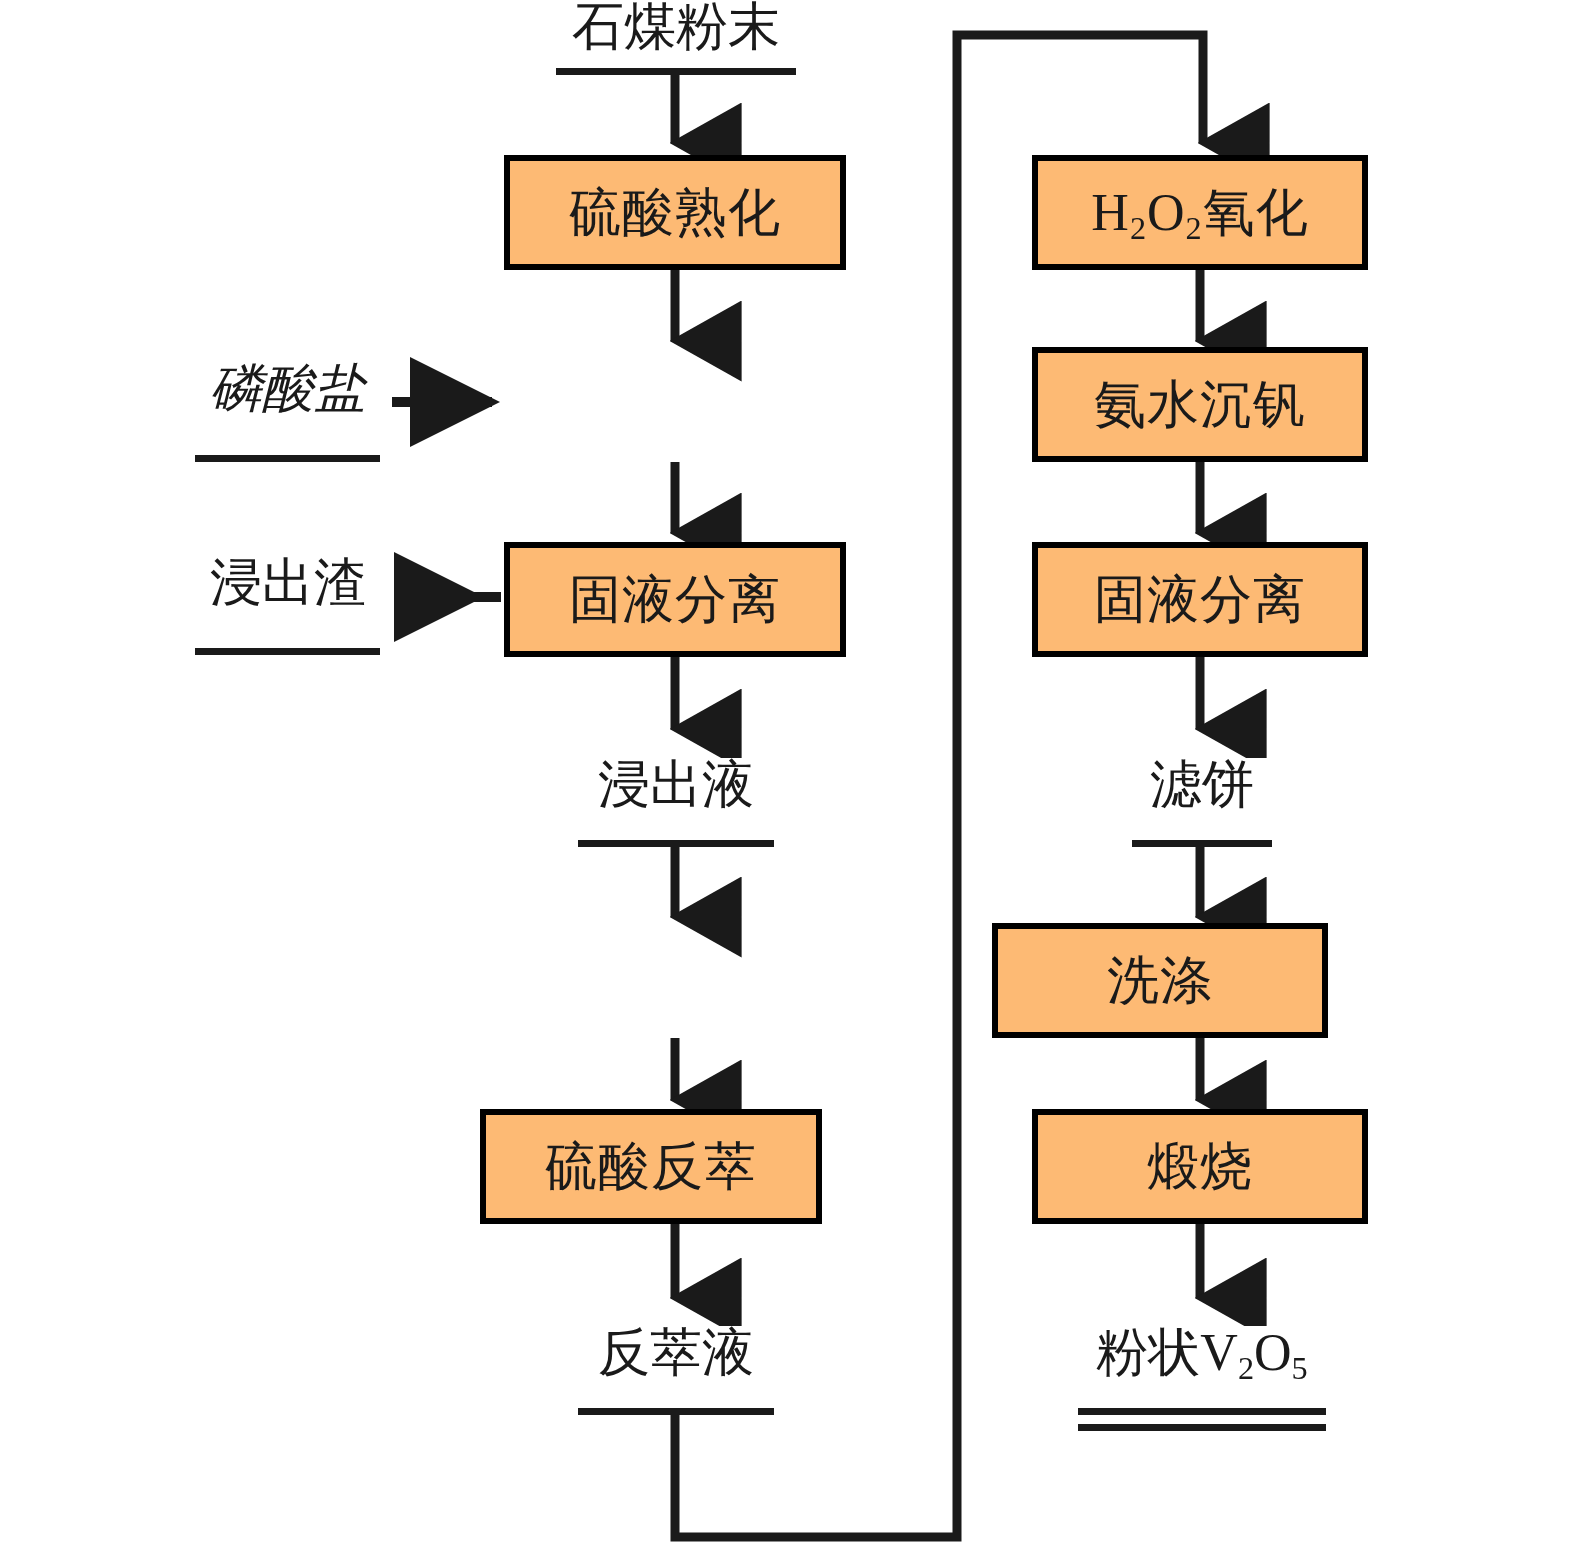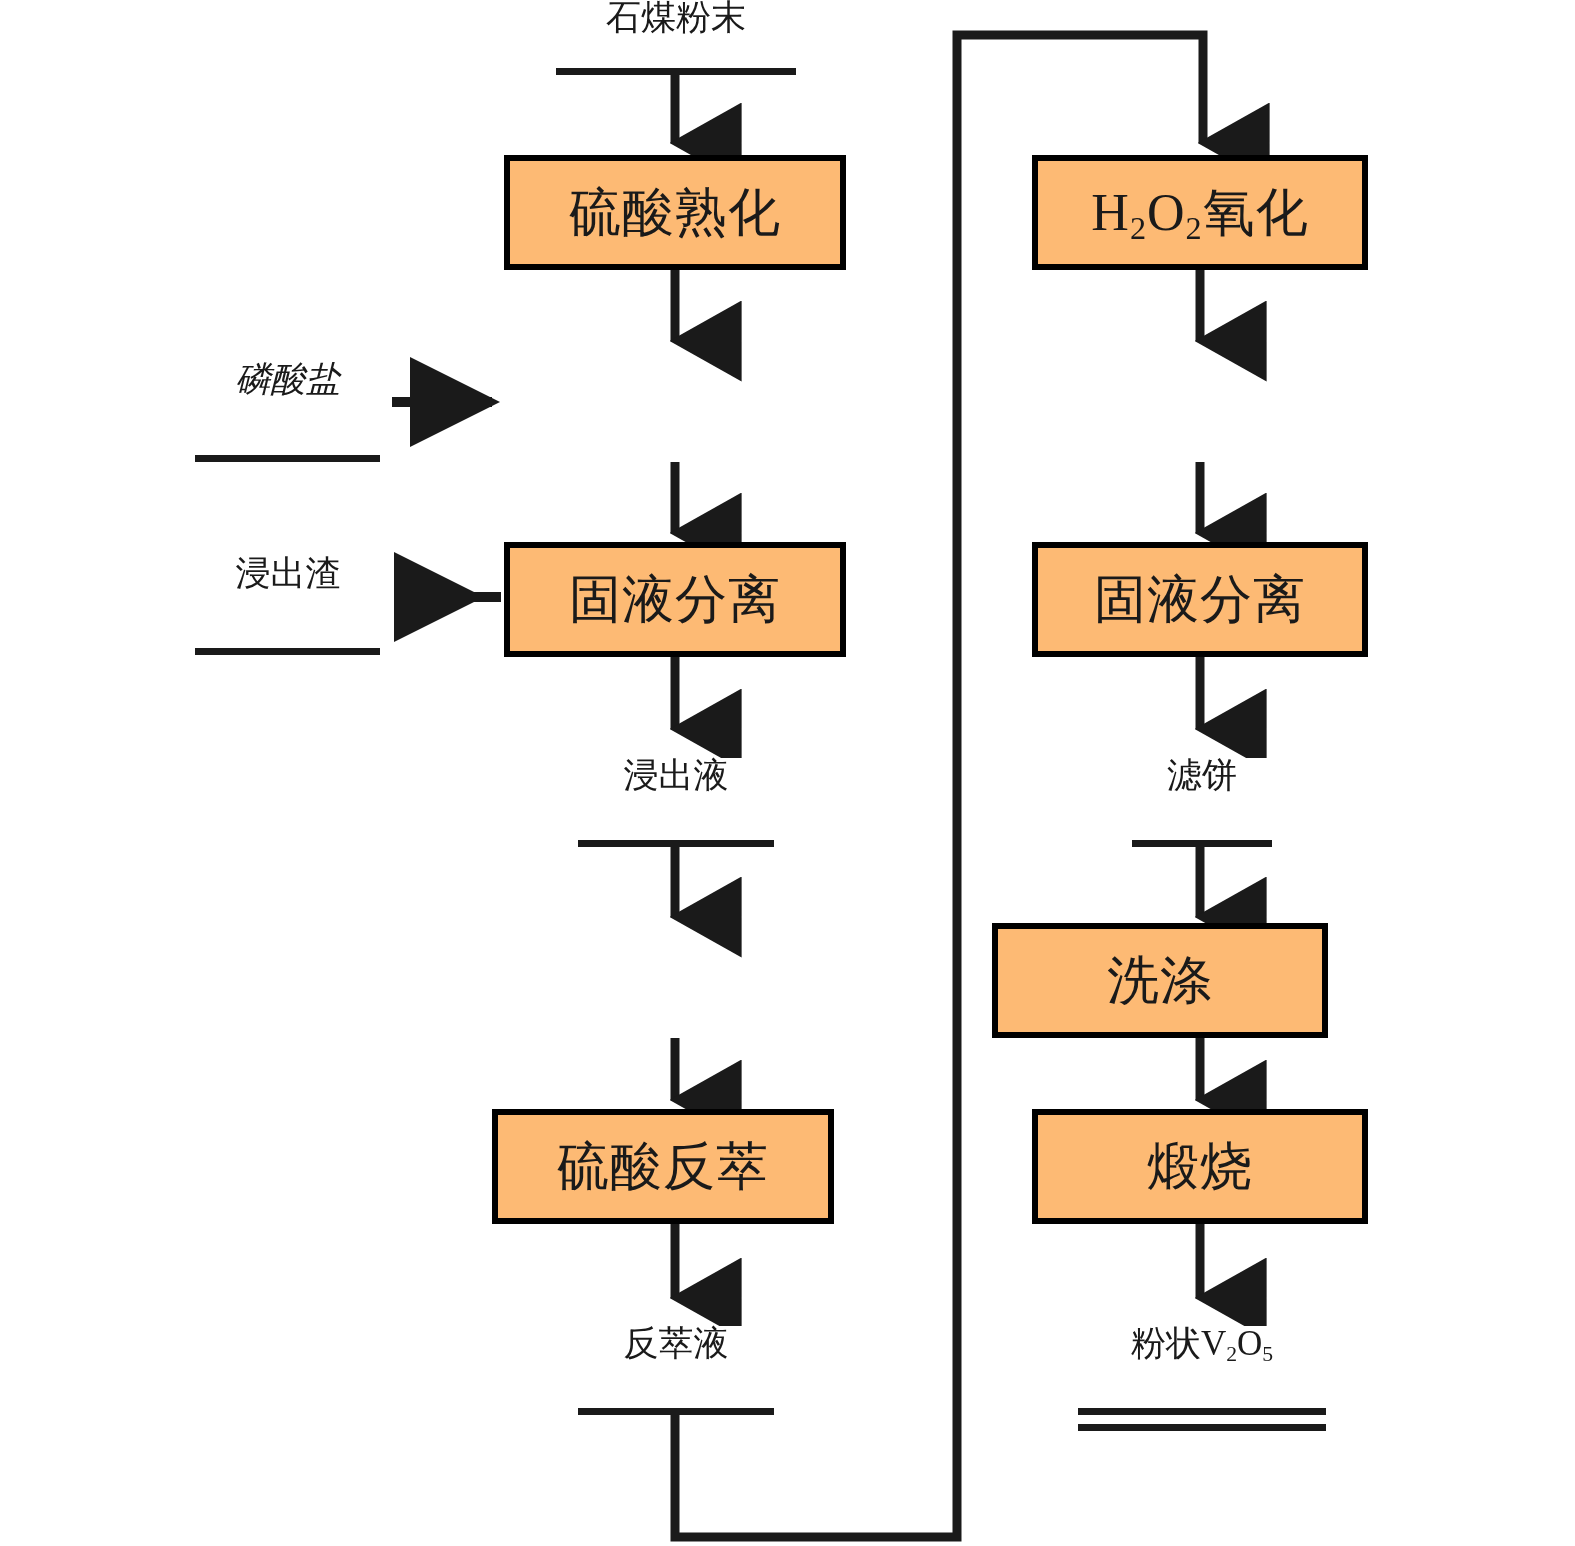--- a/index.html
+++ b/index.html
@@ -44,21 +44,21 @@
   }
   .freetext {
     position: absolute;
     z-index: 3;
     display: flex;
     flex-direction: column;
     align-items: center;
     background: #ffffff;
   }
   .freetext .txt {
-    font-size: 35px;
+    font-size: 52px;
     line-height: 1.05;
     white-space: nowrap;
     color: #1a1a1a;
     padding: 0 6px;
   }
   sub {
     font-size: 0.62em;
     vertical-align: -0.28em;
     line-height: 0;
   }
@@ -161,28 +161,31 @@
   <div class="box" style="left:504px; top:155px; width:342px; height:115px;">
     <span class="box-label">硫酸熟化</span>
   </div>
 
 
   <div class="box" style="left:504px; top:542px; width:342px; height:115px;">
     <span class="box-label">固液分离</span>
   </div>
 
 
-  <div class="box" style="left:492px; top:1109px; width:342px; height:115px;">
+  <div class="box" style="left:480px; top:1109px; width:342px; height:115px;">
     <span class="box-label">硫酸反萃</span>
   </div>
 
   <div class="box" style="left:1032px; top:155px; width:336px; height:115px;">
     <span class="box-label sci"><span>H</span><sub>2</sub><span>O</span><sub>2</sub><span>氧化</span></span>
   </div>
 
+  <div class="box" style="left:1032px; top:347px; width:336px; height:115px;">
+    <span class="box-label">氨水沉钒</span>
+  </div>
 
   <div class="box" style="left:1032px; top:542px; width:336px; height:115px;">
     <span class="box-label">固液分离</span>
   </div>
 
   <div class="box" style="left:992px; top:923px; width:336px; height:115px;">
     <span class="box-label">洗涤</span>
   </div>
 
   <div class="box" style="left:1032px; top:1109px; width:336px; height:115px;">

